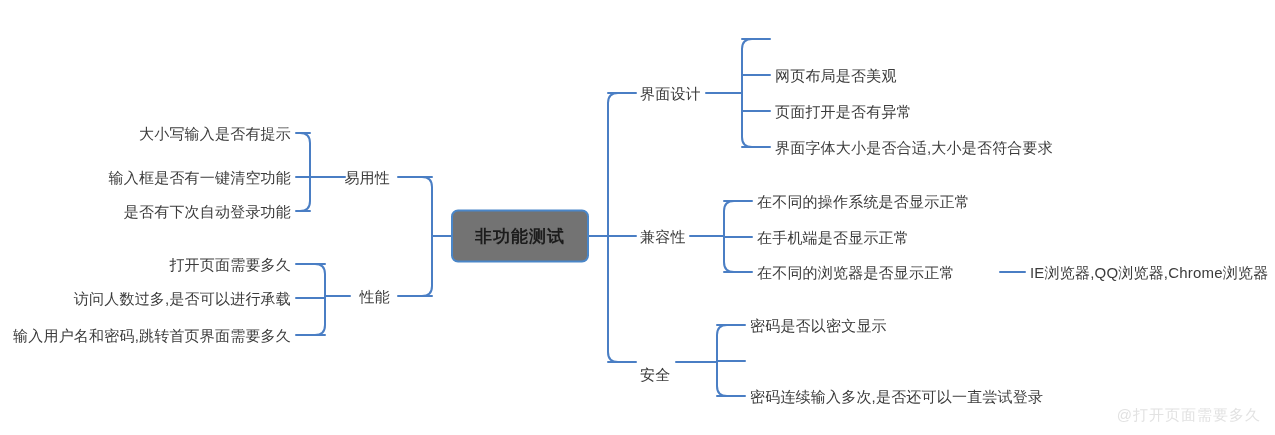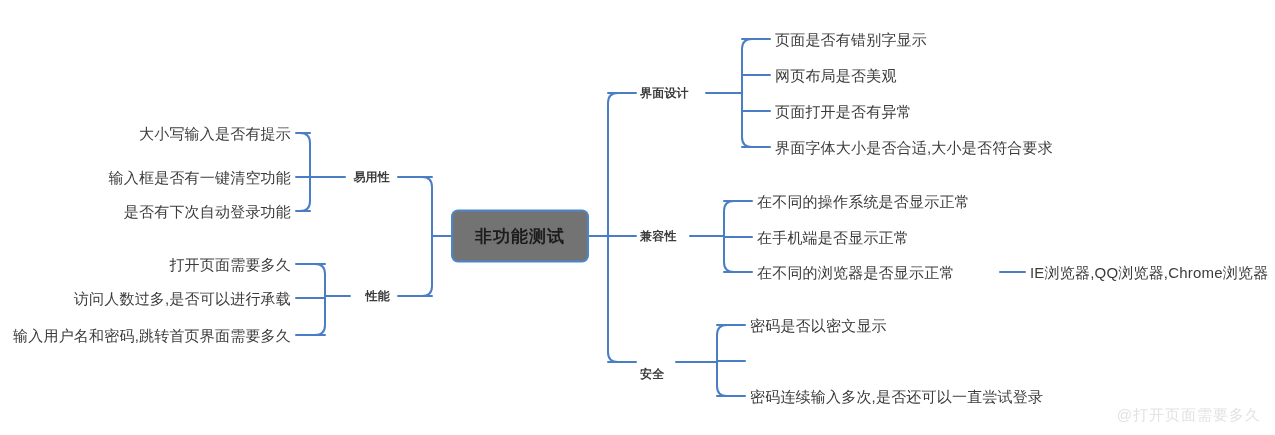--- a/index.html
+++ b/index.html
@@ -58,23 +58,22 @@
     color: #1c1c1c;
     font-size: 17px;
     font-weight: bold;
     letter-spacing: 1px;
     padding: 13px 22px;
     white-space: nowrap;
     box-sizing: border-box;
     text-align: center;
   }
   .branch-label {
-    font-size: 12px;
+    font-size: 15px;
     color: #3b3b3b;
-    font-weight: bold;
   }
   .watermark {
     position: absolute;
     right: 14px;
     bottom: 10px;
     font-size: 15px;
     color: #e2e2e2;
     letter-spacing: 1px;
     user-select: none;
   }
@@ -138,21 +137,20 @@
   <div class="node left-anchored" style="left:291px; top:133px;">大小写输入是否有提示</div>
   <div class="node left-anchored" style="left:291px; top:177px;">输入框是否有一键清空功能</div>
   <div class="node left-anchored" style="left:291px; top:211px;">是否有下次自动登录功能</div>
 
   <div class="node branch-label left-anchored" style="left:390px; top:296px;">性能</div>
   <div class="node left-anchored" style="left:291px; top:264px;">打开页面需要多久</div>
   <div class="node left-anchored" style="left:291px; top:298px;">访问人数过多,是否可以进行承载</div>
   <div class="node left-anchored" style="left:291px; top:335px;">输入用户名和密码,跳转首页界面需要多久</div>
 
   <div class="node branch-label right-anchored" style="left:640px; top:93px;">界面设计</div>
-  <div class="node right-anchored" style="left:775px; top:39px;">页面是否有错别字显示</div>
   <div class="node right-anchored" style="left:775px; top:75px;">网页布局是否美观</div>
   <div class="node right-anchored" style="left:775px; top:111px;">页面打开是否有异常</div>
   <div class="node right-anchored" style="left:775px; top:147px;">界面字体大小是否合适,大小是否符合要求</div>
 
   <div class="node branch-label right-anchored" style="left:640px; top:236px;">兼容性</div>
   <div class="node right-anchored" style="left:757px; top:201px;">在不同的操作系统是否显示正常</div>
   <div class="node right-anchored" style="left:757px; top:237px;">在手机端是否显示正常</div>
   <div class="node right-anchored" style="left:757px; top:272px;">在不同的浏览器是否显示正常</div>
   <div class="node right-anchored" style="left:1030px; top:272px;">IE浏览器,QQ浏览器,Chrome浏览器</div>
 

